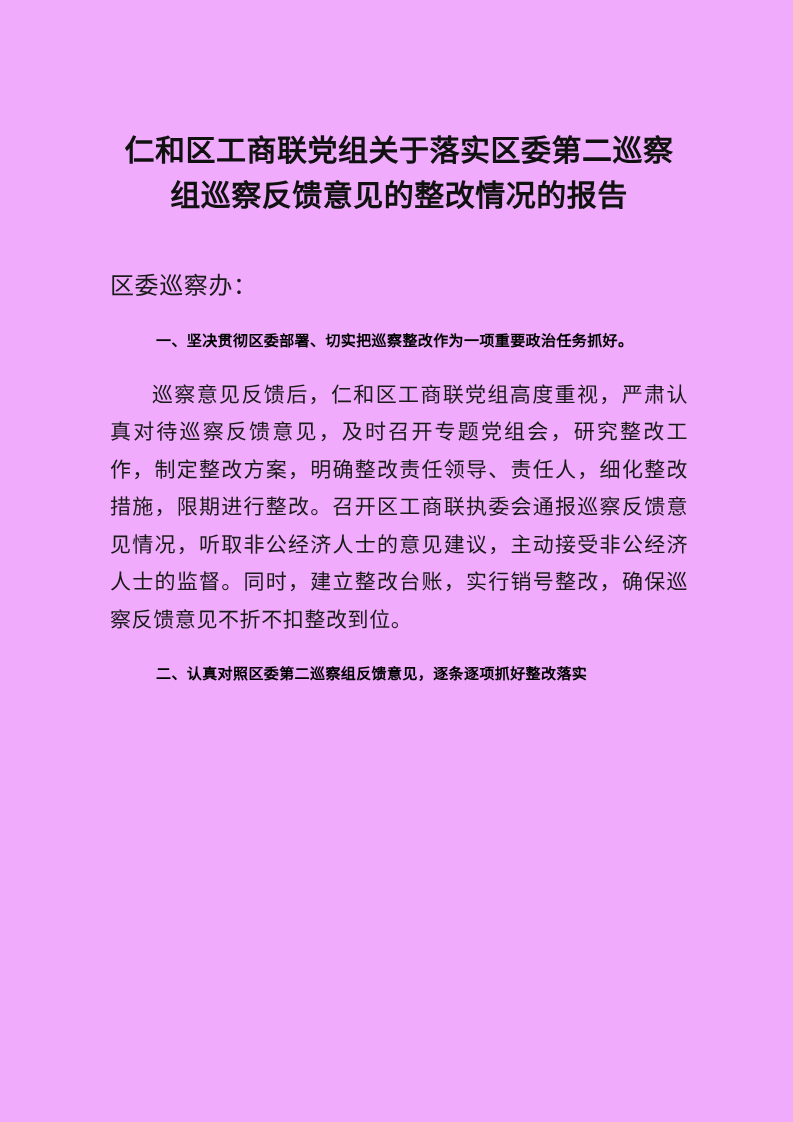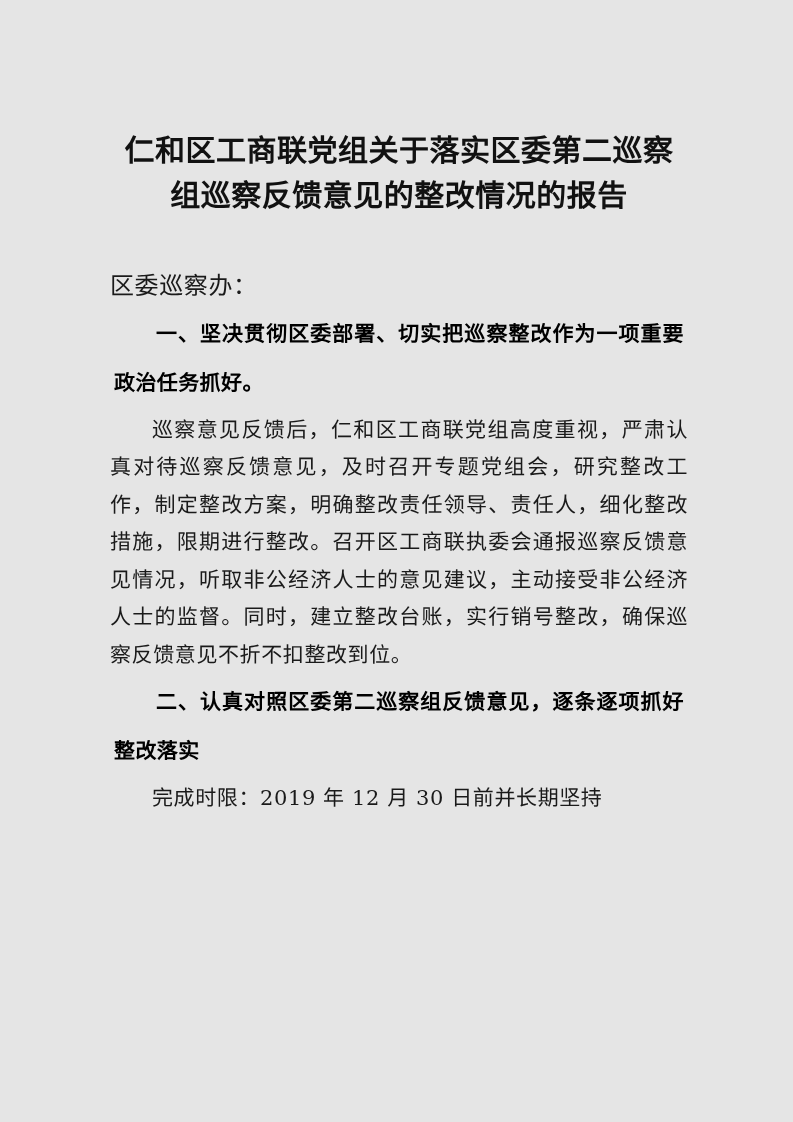--- a/index.html
+++ b/index.html
@@ -6,21 +6,21 @@
   html, body {
     margin: 0;
     padding: 0;
     background: #ffffff;
   }
 
   .page {
     position: relative;
     width: 793px;
     height: 1122px;
-    background: #e5e5e5;
+    background: #f0abfc;
     margin: 0 auto;
     overflow: hidden;
     box-sizing: border-box;
     
     font-family: "DejaVu Serif", "Liberation Serif", serif;
     color: #000000;
     -webkit-font-smoothing: antialiased;
   }
 
   .content {
@@ -64,24 +64,24 @@
   }
 
   
   .kaiti {
     font-family: "DejaVu Serif", "Liberation Serif", serif;
     font-style: italic;
   }
 
   
   .heading {
-    margin: 4px;
+    margin: 16px;
     font-family: "DejaVu Sans", "Liberation Sans", sans-serif;
-    font-size: 21px;
-    line-height: 49px;
+    font-size: 15px;
+    line-height: 39px;
     font-weight: 700;
     text-align: justify;
     text-justify: inter-ideograph;
     letter-spacing: 0.4px;
     color: #000000;
   }
 
   .indent {
     text-indent: 2em;
   }
@@ -111,17 +111,16 @@
     <p class="salutation">区委巡察办：</p>
 
 
     <p class="heading indent">一、坚决贯彻区委部署、切实把巡察整改作为一项重要政治任务抓好。</p>
 
     <p class="para fangsong indent">巡察意见反馈后，仁和区工商联党组高度重视，严肃认真对待巡察反馈意见，及时召开专题党组会，研究整改工作，制定整改方案，明确整改责任领导、责任人，细化整改措施，限期进行整改。召开区工商联执委会通报巡察反馈意见情况，听取非公经济人士的意见建议，主动接受非公经济人士的监督。同时，建立整改台账，实行销号整改，确保巡察反馈意见不折不扣整改到位。</p>
 
     <p class="heading indent">二、认真对照区委第二巡察组反馈意见，逐条逐项抓好整改落实</p>
 
 
-    <p class="para fangsong indent">完成时限：2019 年 12 月 30 日前并长期坚持</p>
 
 
   </div>
 </div>
 
 </body></html>

